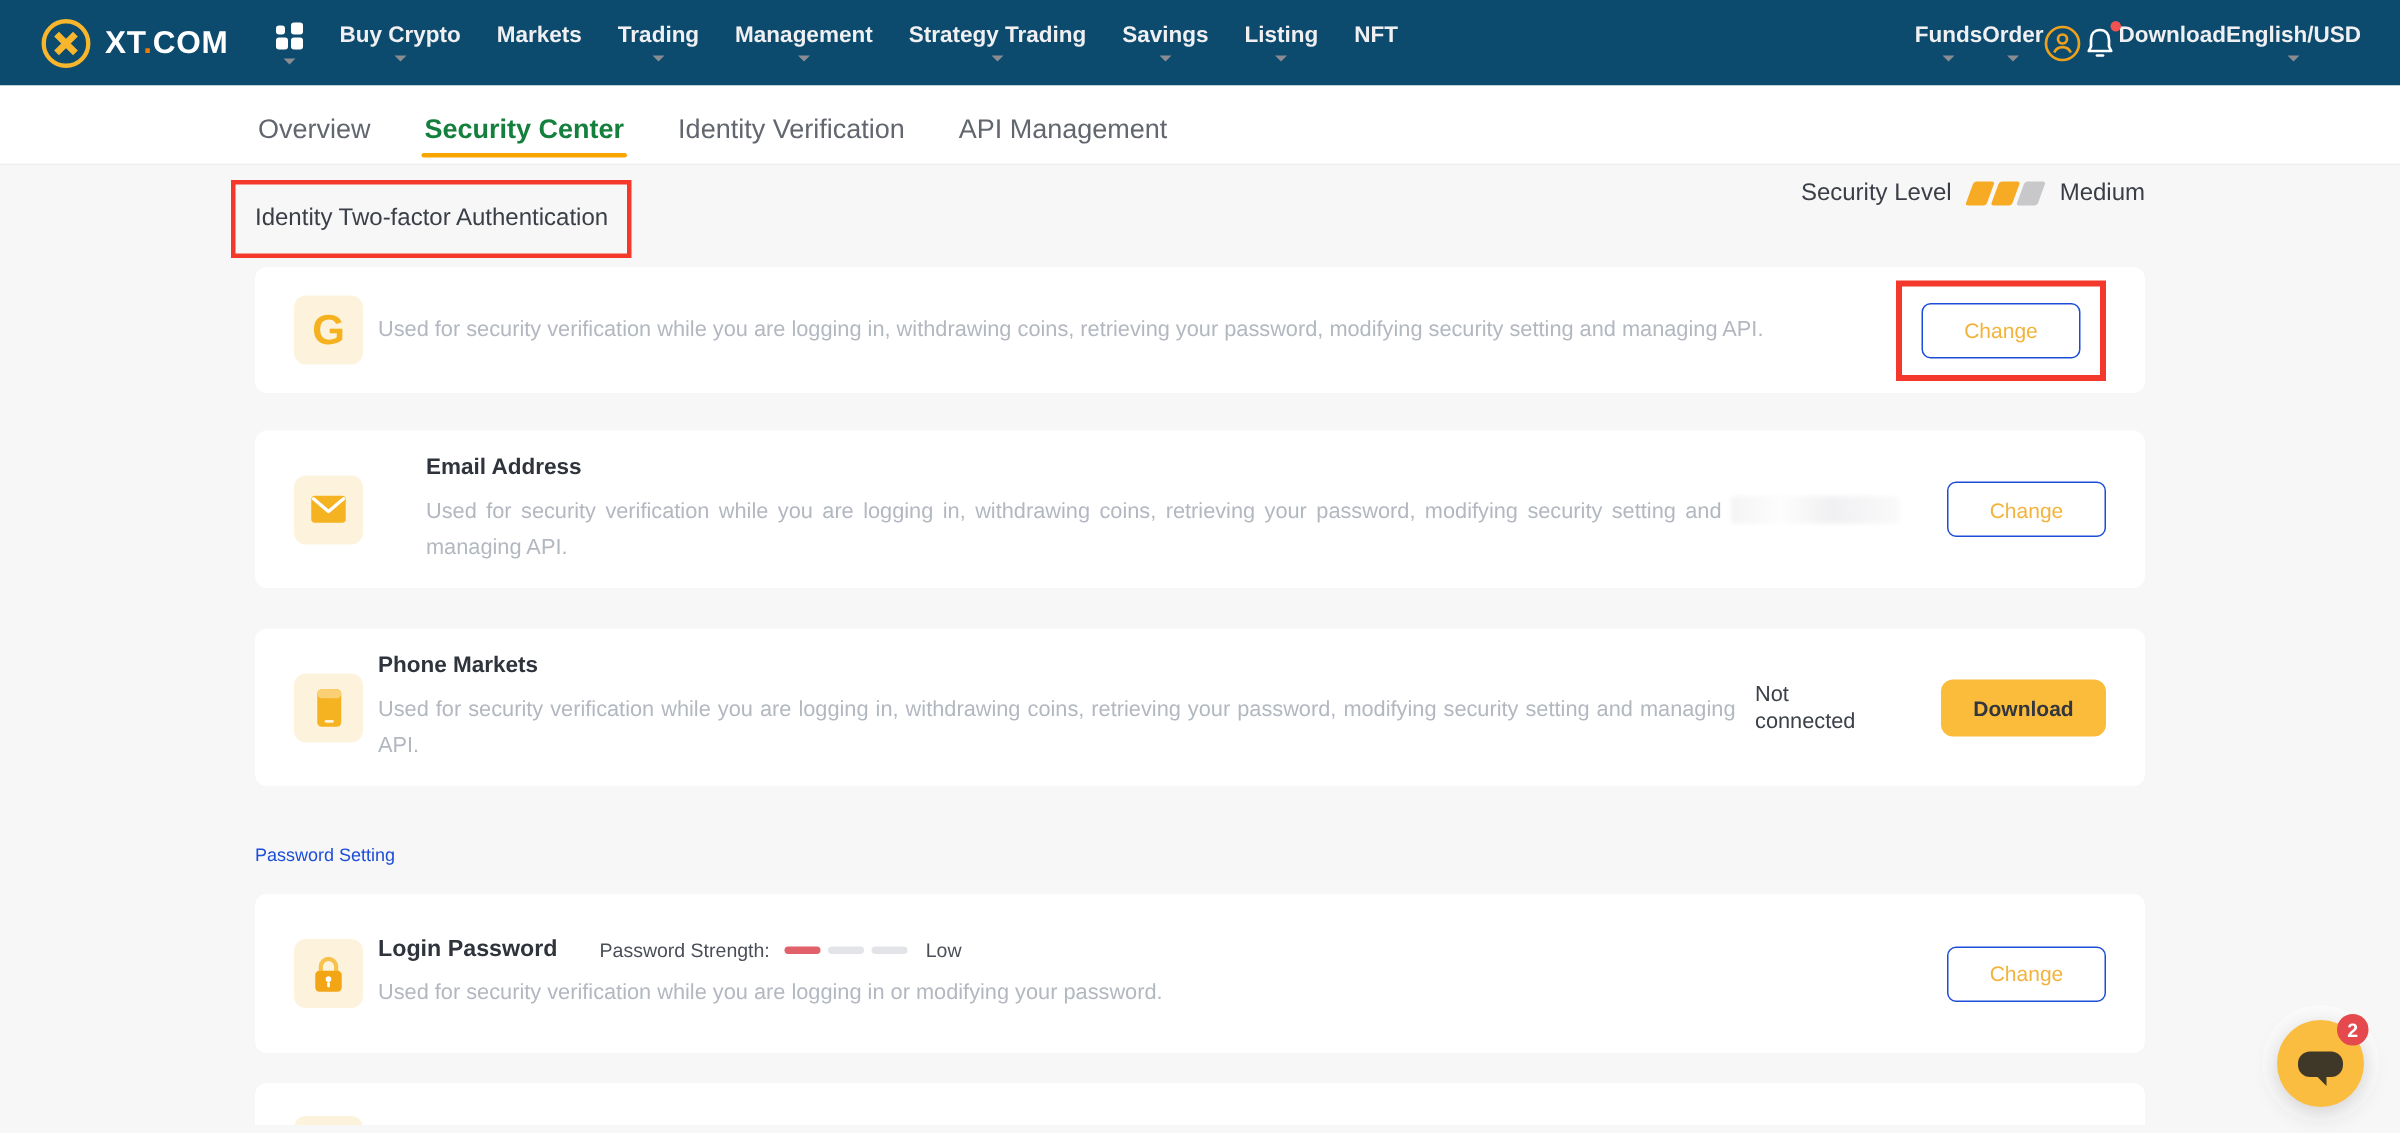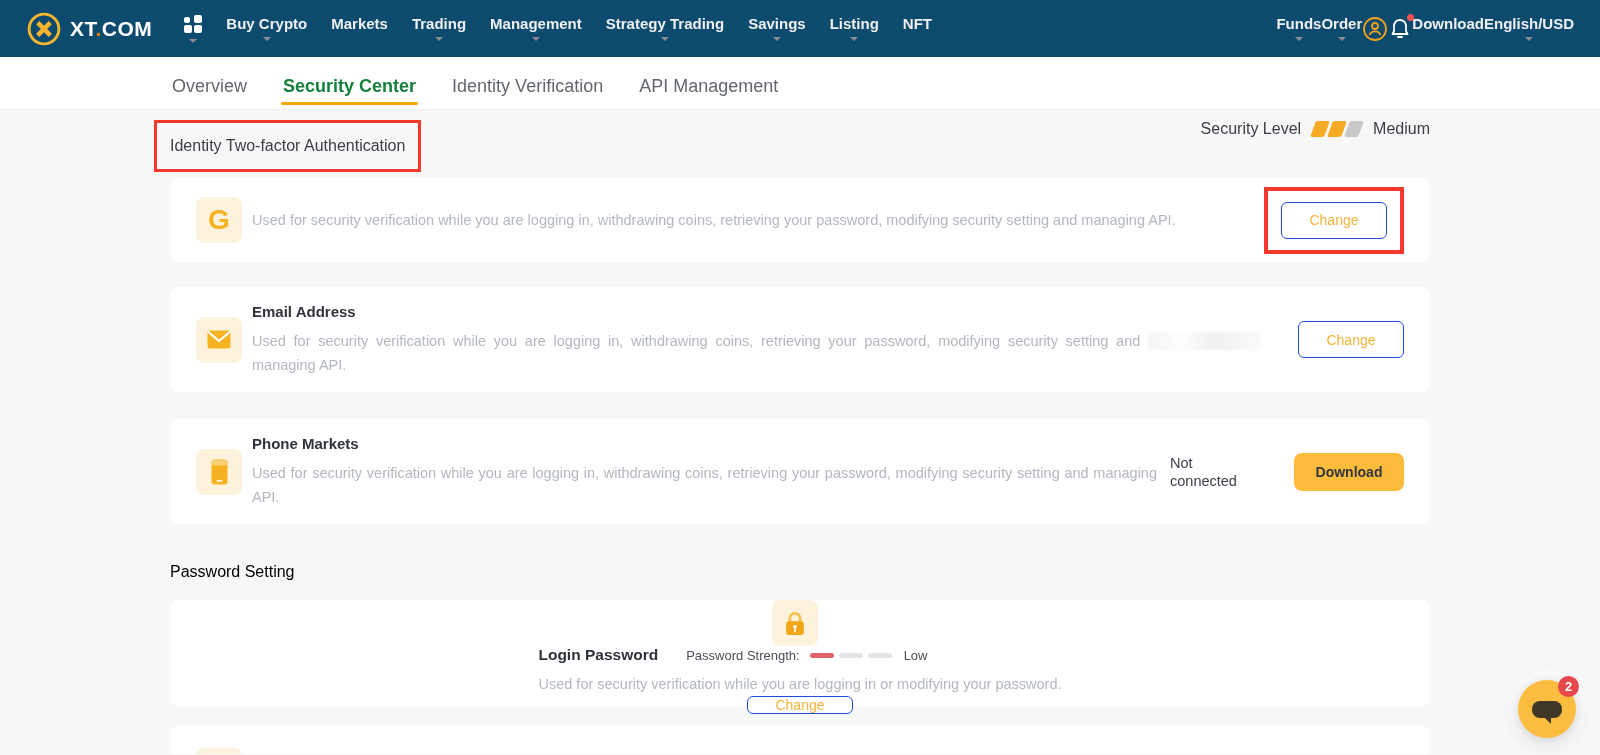--- a/index.html
+++ b/index.html
@@ -64,28 +64,28 @@
                background:linear-gradient(90deg,#F4F4F5,#FDFDFD 30%,#F0F0F2 60%,#FAFAFB);
                filter:blur(1.5px); }
   .btn { font-family:"Liberation Sans", sans-serif; font-size:14px; cursor:pointer; border-radius:6px; }
   .btn.outline { width:106px; height:37px; background:#fff; border:1px solid #1d4ed8; color:#F2B43C; }
   .btn.fill { width:110px; height:38px; background:#FBBC3C; border:none; color:#33363C;
               font-weight:600; border-radius:8px; }
   .btn-box { border-width:4px; padding:11px 13px; }
   .status { font-size:14.5px; color:#3C4049; width:78px; line-height:18px; margin-right:46px; }
 
   .card.ga { height:84px; margin-top:6px; }
-  .card.email { height:105px; margin-top:25px; }
+  .card.email { height:105px; margin-top:25px;gap:32px; }
   .card.phone { height:105px; margin-top:27px; }
-  .card.login { height:106px; margin-top:19px;flex-direction:column; }
+  .card.login { height:106px; margin-top:19px; }
   .card.partial { height:28px; margin-top:20px; border-radius:8px 8px 0 0; overflow:hidden;
                   align-items:flex-start; padding-top:22px; }
   .partial-icon { width:46px; height:10px; border-radius:8px 8px 0 0; background:#FDF3DC; }
 
-  .section-heading { font-size:16px; font-weight:400; color:#000000; margin-top:39px; }
+  .section-heading { font-size:12px; font-weight:400; color:#1d4ed8; margin-top:39px; }
 
   .title-strength { display:flex; align-items:center; margin-bottom:8px; }
   .strength-label { font-size:13px; color:#4A4E57; margin-left:28px; margin-right:10px; }
   .pills { display:flex; gap:5px; margin-right:12px; }
   .pill { width:24px; height:5px; border-radius:3px; background:#E2E4E8; }
   .pill.f { background:#E0616A; }
   .strength-value { font-size:13px; color:#4A4E57; }
 
   
   .chat-fab { position:fixed; right:24px; bottom:17px; width:58px; height:58px; border-radius:50%;

